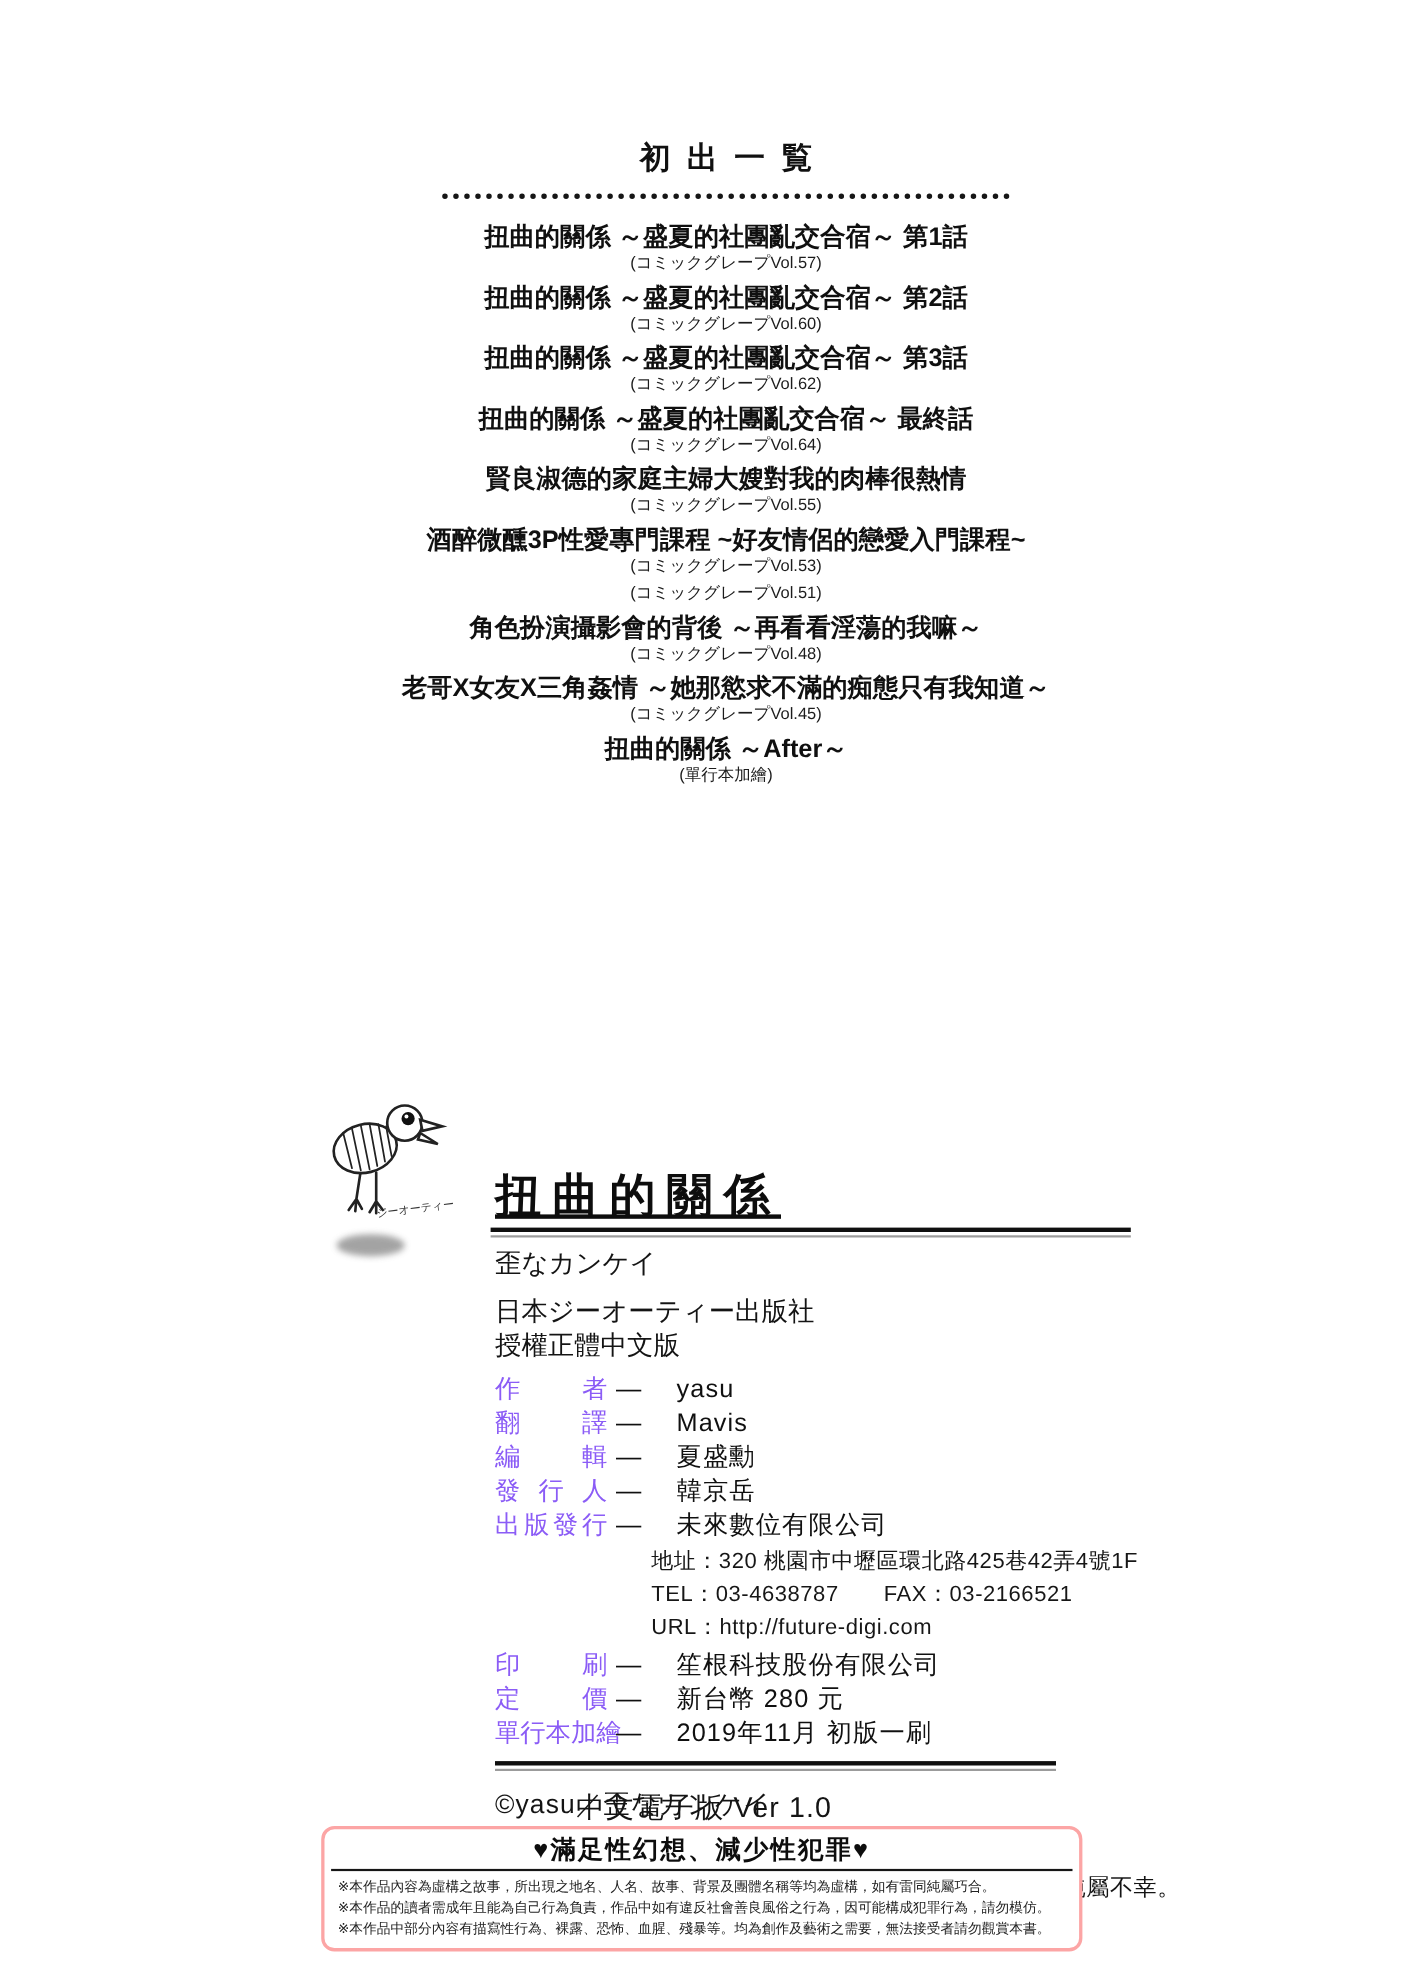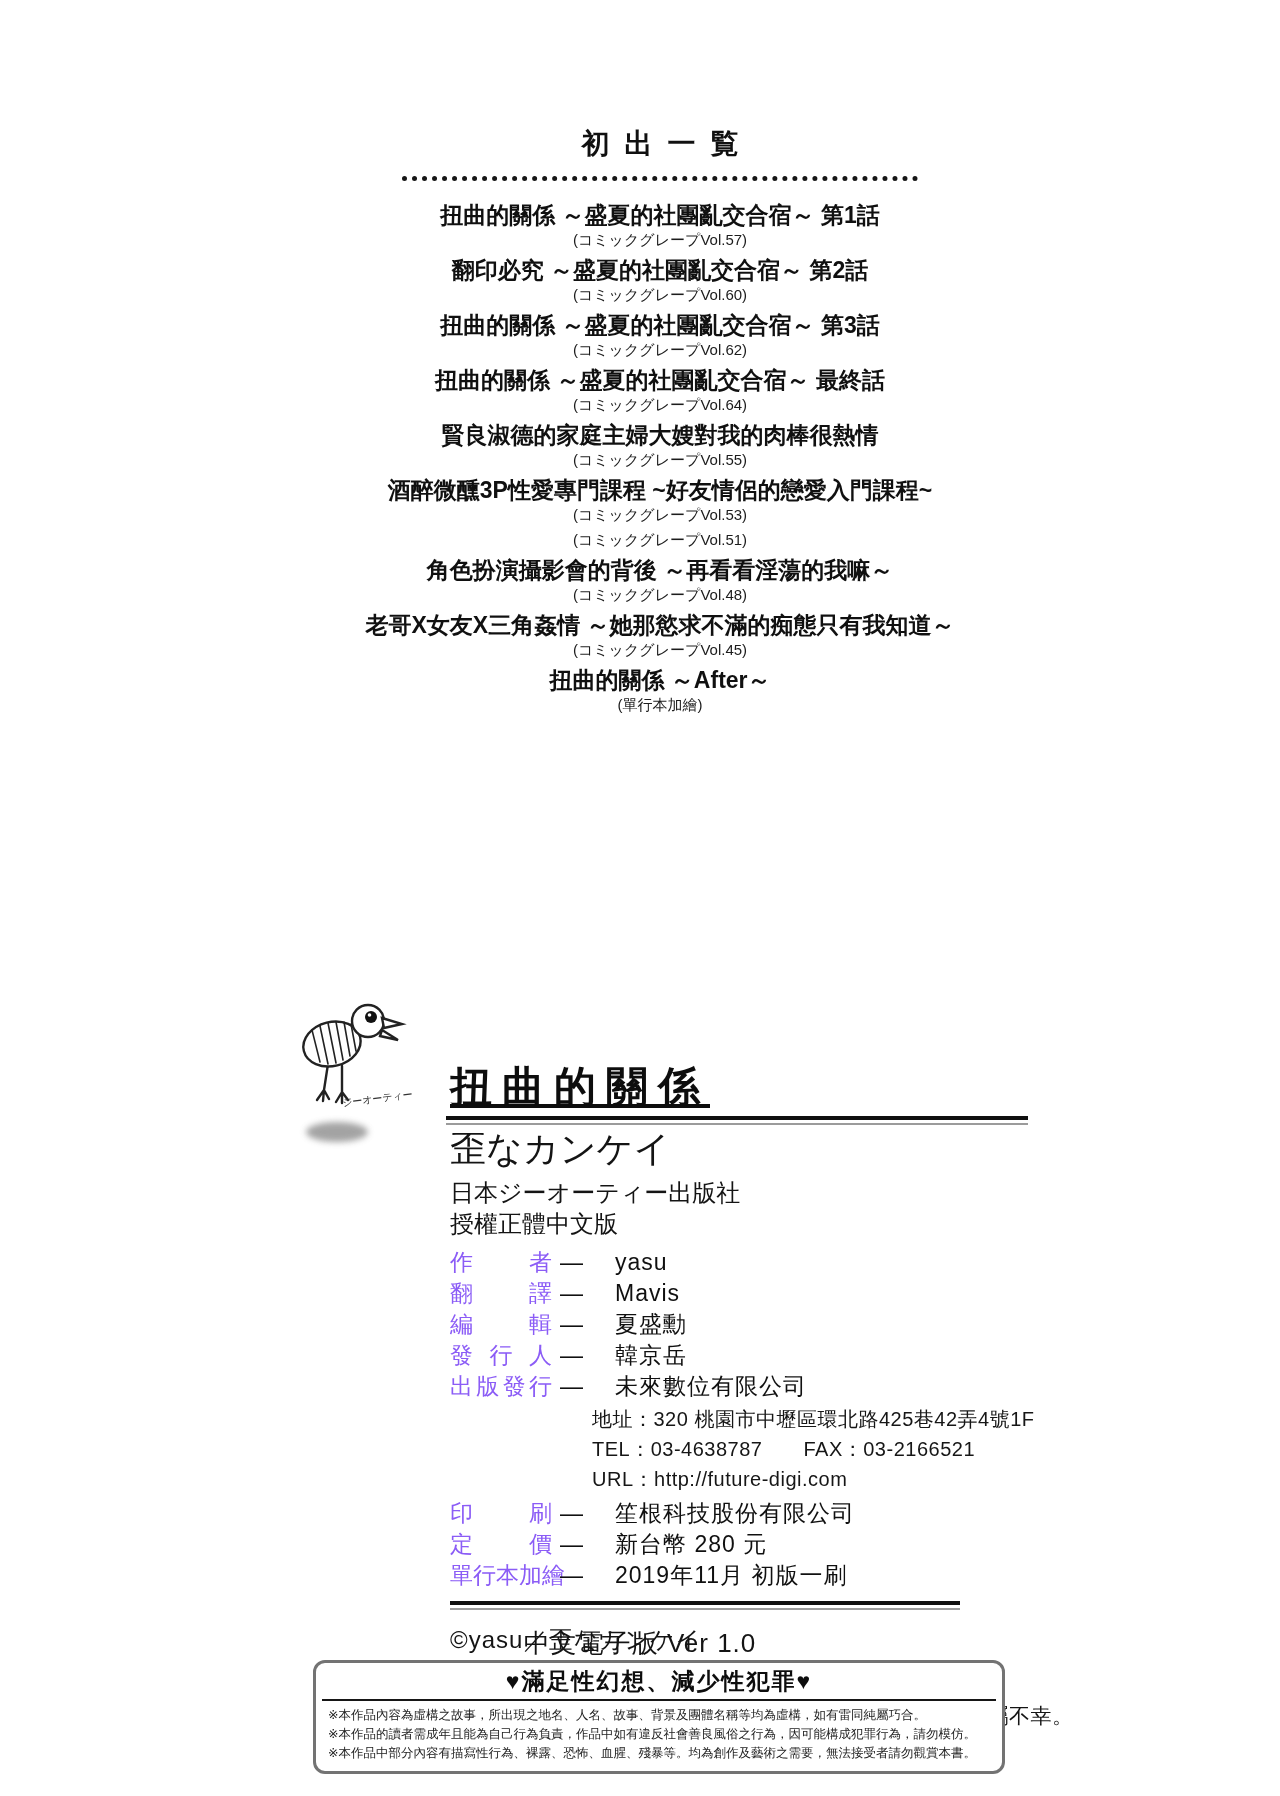--- a/index.html
+++ b/index.html
@@ -36,21 +36,21 @@
   }
 
   .colophon-text{position:absolute;left:450px;top:1063px;width:700px;}
   .book-title{
     margin:0;font-size:42px;font-weight:bold;letter-spacing:10px;line-height:48px;color:#0d0d0d;
     white-space:nowrap;
     text-decoration:underline;
   }
   .title-rule{width:582px;margin:5px 0 0 -4px;height:3px;
     border-top:4px solid #0f0f0f;border-bottom:2px solid #9b9b9b;}
-  .orig-title{font-size:36px;line-height:31px;margin-top:8px;color:#141414;}
+  .orig-title{font-size:24px;line-height:31px;margin-top:8px;color:#141414;}
   .pub-jp{font-size:24px;line-height:27px;margin-top:15px;}
   .license-note{font-size:24px;line-height:27px;margin-top:4px;}
 
   .credits{margin-top:10px;}
   .credit-row{display:flex;align-items:baseline;height:31px;font-size:23px;white-space:nowrap;}
   .credit-label{
     display:inline-block;width:102px;text-align:justify;text-align-last:justify;
     -moz-text-align-last:justify;font-size:23px;color:#8b5cf6;
   }
   .credit-dash{margin-left:8px;color:#101010;}
@@ -64,22 +64,22 @@
   .rights-line{font-size:21px;margin-top:9px;letter-spacing:.5px;}
   .fiction-note{font-size:21px;margin-top:9px;letter-spacing:.5px;}
 
   .edition-line{
     position:absolute;top:1626px;left:0;width:1280px;text-align:center;
     font-size:26px;color:#141414;letter-spacing:1px;
   }
 
   
   .notice-box{
-    position:absolute;left:313px;top:1660px;width:692px;
-    border:3px solid #737373;border-radius:12px;background:#fff;box-sizing:border-box;
+    position:absolute;left:292px;top:1660px;width:692px;
+    border:3px solid #fca5a5;border-radius:12px;background:#fff;box-sizing:border-box;
   }
   .notice-heading{
     font-size:23px;font-weight:bold;text-align:center;
     padding:3px 0 2px;letter-spacing:2px;color:#0d0d0d;
   }
   .notice-divider{border-top:2px solid #161616;margin:0 6px;}
   .notice-lines{padding:5px 12px 8px;}
   .notice-line{font-size:12.5px;line-height:19px;white-space:nowrap;color:#222;}
 </style>
 </head>
@@ -87,21 +87,21 @@
 
 <div class="top-section">
   <h2 class="pub-heading">初出一覧</h2>
   <hr class="dotted-rule">
 
   <div class="pub-item">
     <div class="pub-title">扭曲的關係 ～盛夏的社團亂交合宿～ 第1話</div>
     <div class="pub-source">(コミックグレープVol.57)</div>
   </div>
   <div class="pub-item">
-    <div class="pub-title">翻印必究 ～盛夏的社團亂交合宿～ 第2話</div>
+    <div class="pub-title">扭曲的關係 ～盛夏的社團亂交合宿～ 第2話</div>
     <div class="pub-source">(コミックグレープVol.60)</div>
   </div>
   <div class="pub-item">
     <div class="pub-title">扭曲的關係 ～盛夏的社團亂交合宿～ 第3話</div>
     <div class="pub-source">(コミックグレープVol.62)</div>
   </div>
   <div class="pub-item">
     <div class="pub-title">扭曲的關係 ～盛夏的社團亂交合宿～ 最終話</div>
     <div class="pub-source">(コミックグレープVol.64)</div>
   </div>

